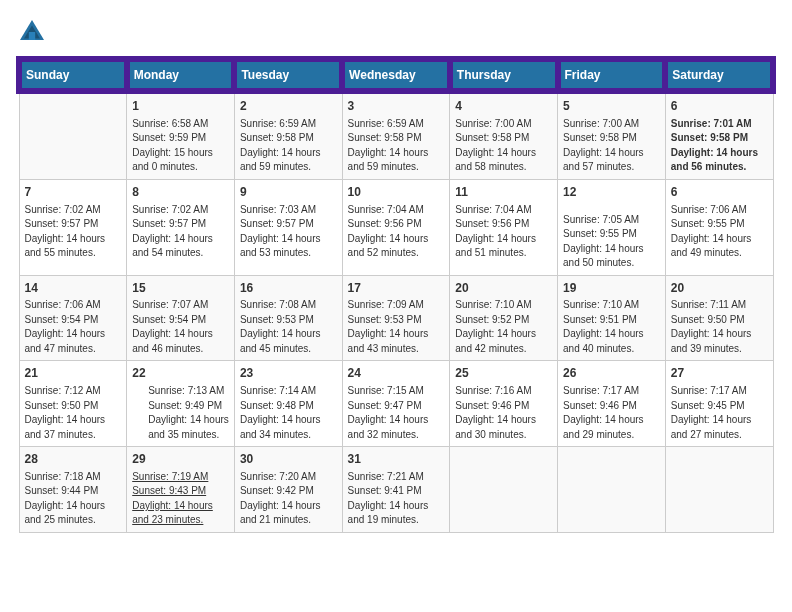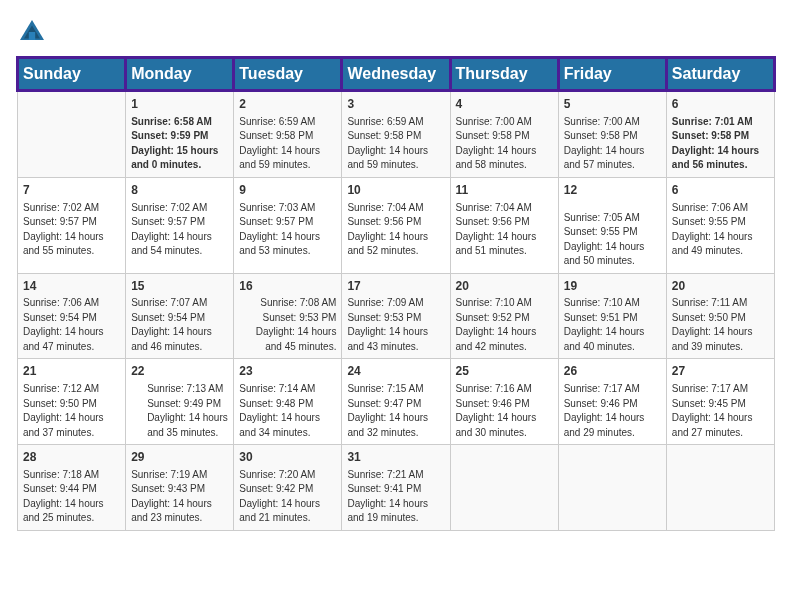--- a/index.html
+++ b/index.html
@@ -56,23 +56,23 @@
     .calendar {
       width: 100%;
       border-collapse: collapse;
       font-size: 11px;
     }
     .calendar thead tr th {
       background-color: #2471a3;
       color: #fff;
       padding: 6px 4px;
       text-align: left;
-      font-size: 16px;
-      font-weight: bold;
-      border: 3px solid #4c1d95;
+      font-size: 12px;
+      font-weight: bold;
+      border: 6px solid #4c1d95;
     }
     .calendar tbody tr td {
       border: 1px solid #ccc;
       vertical-align: top;
       padding: 4px 5px;
       width: calc(100% / 7);
       min-height: 80px;
       color: #333;
       line-height: 1.4;
     }
@@ -128,21 +128,21 @@
         <th>Thursday</th>
         <th>Friday</th>
         <th>Saturday</th>
       </tr>
   </thead>
   <tbody>
   <tr>
         <td class="empty-cell"></td>
         <td>
           <span class="day-number">1</span>
-          <div class="cell-content" style="white-space: pre-line; font-weight: bold;">Sunrise: 6:58 AM
+          <div class="cell-content" style="white-space: pre-line;">Sunrise: 6:58 AM
 Sunset: 9:59 PM
 Daylight: 15 hours
 and 0 minutes.</div>
         </td>
         <td>
           <span class="day-number">2</span>
           <div class="cell-content" style="white-space: pre-line;">Sunrise: 6:59 AM
 Sunset: 9:58 PM
 Daylight: 14 hours
 and 59 minutes.</div>
@@ -237,21 +237,21 @@
         </td>
         <td>
           <span class="day-number">15</span>
           <div class="cell-content" style="white-space: pre-line;">Sunrise: 7:07 AM
 Sunset: 9:54 PM
 Daylight: 14 hours
 and 46 minutes.</div>
         </td>
         <td>
           <span class="day-number">16</span>
-          <div class="cell-content" style="white-space: pre-line; text-align: right;">Sunrise: 7:08 AM
+          <div class="cell-content" style="white-space: pre-line;">Sunrise: 7:08 AM
 Sunset: 9:53 PM
 Daylight: 14 hours
 and 45 minutes.</div>
         </td>
         <td>
           <span class="day-number">17</span>
           <div class="cell-content" style="white-space: pre-line;">Sunrise: 7:09 AM
 Sunset: 9:53 PM
 Daylight: 14 hours
 and 43 minutes.</div>
@@ -332,21 +332,21 @@
       <tr>
         <td>
           <span class="day-number">28</span>
           <div class="cell-content" style="white-space: pre-line;">Sunrise: 7:18 AM
 Sunset: 9:44 PM
 Daylight: 14 hours
 and 25 minutes.</div>
         </td>
         <td>
           <span class="day-number">29</span>
-          <div class="cell-content" style="white-space: pre-line;">Sunrise: 7:19 AM
+          <div class="cell-content" style="white-space: pre-line; text-decoration: underline;">Sunrise: 7:19 AM
 Sunset: 9:43 PM
 Daylight: 14 hours
 and 23 minutes.</div>
         </td>
         <td>
           <span class="day-number">30</span>
           <div class="cell-content" style="white-space: pre-line;">Sunrise: 7:20 AM
 Sunset: 9:42 PM
 Daylight: 14 hours
 and 21 minutes.</div>

